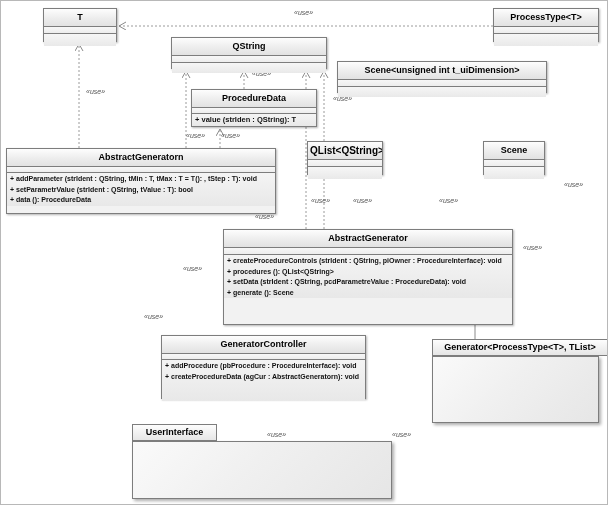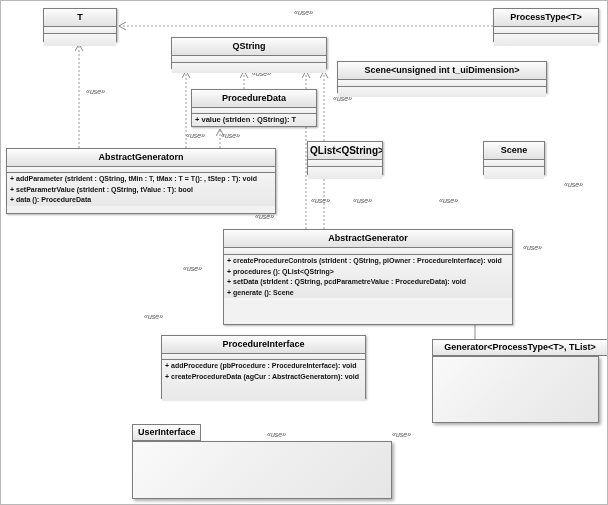--- a/index.html
+++ b/index.html
@@ -233,31 +233,31 @@
     <div class="cls-attrs" style="height:6px;"></div>
     <div class="cls-ops">
       <div class="op-line" style="font-size:7px;">+ createProcedureControls (strIdent : QString, piOwner : ProcedureInterface): void</div>
       <div class="op-line" style="font-size:7px;">+ procedures (): QList&lt;QString&gt;</div>
       <div class="op-line" style="font-size:7px;">+ setData (strIdent : QString, pcdParametreValue : ProcedureData): void</div>
       <div class="op-line" style="font-size:7px;">+ generate (): Scene</div>
     </div>
   </div>
 
   <div class="uml-class" style="left:160px; top:334px; width:205px; height:64px;">
-    <div class="cls-name">ProcedureInterface</div>
+    <div class="cls-name">GeneratorController</div>
     <div class="cls-attrs" style="height:5px;"></div>
     <div class="cls-ops" style="height:40px;">
       <div class="op-line" style="font-size:7px;">+ addProcedure (pbProcedure : ProcedureInterface): void</div>
       <div class="op-line" style="font-size:7px;">+ createProcedureData (agCur : AbstractGeneratorn): void</div>
     </div>
   </div>
 
   <div class="pkg" style="left:431px; top:338px;">
     <div class="pkg-body" style="left:0px; top:17px; width:167px; height:67px;"></div>
     <div class="pkg-tab" style="width:176px;">Generator&lt;ProcessType&lt;T&gt;, TList&gt;</div>
   </div>
 
   <div class="pkg" style="left:131px; top:423px;">
     <div class="pkg-body" style="left:0px; top:17px; width:260px; height:58px;"></div>
-    <div class="pkg-tab" style="width:69px;">UserInterface</div>
+    <div class="pkg-tab" style="width:85px;">UserInterface</div>
   </div>
 
 </div>
 
 </body></html>

